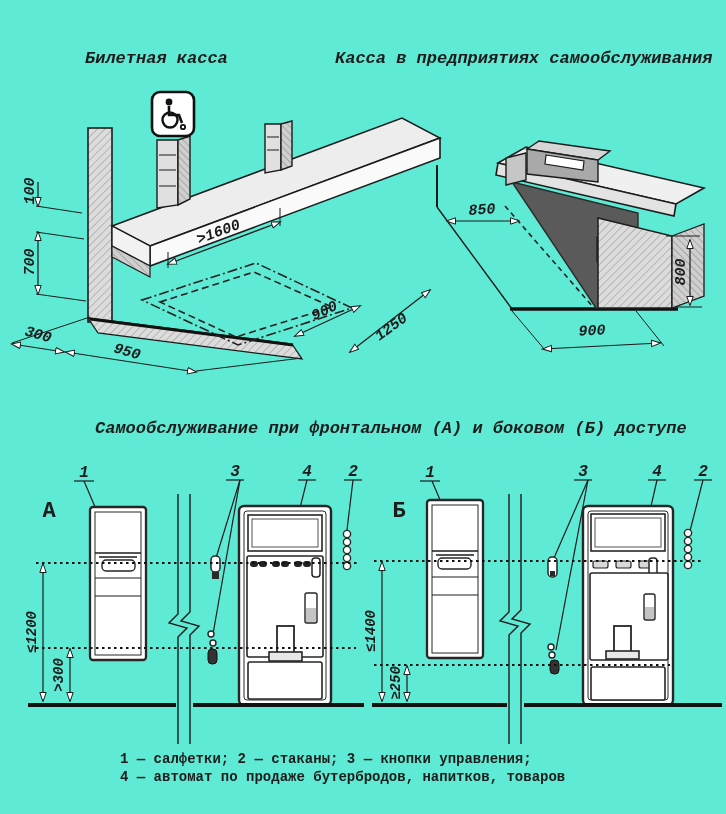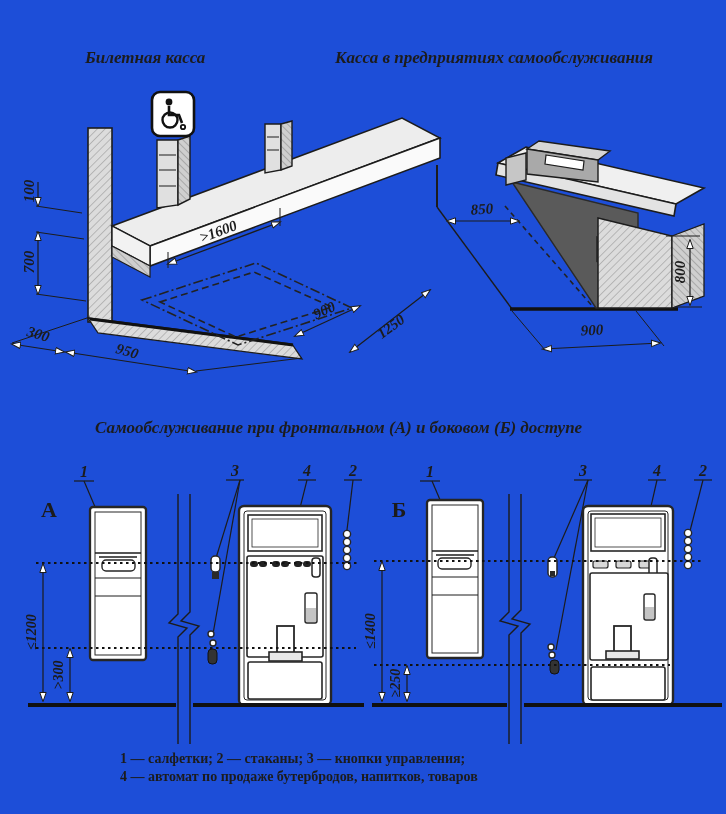--- a/index.html
+++ b/index.html
@@ -1,17 +1,17 @@
 <!DOCTYPE html>
 <html><head>
 <meta charset="utf-8">
 <style>
   html,body{margin:0;padding:0;background:#ffffff;}
-  #page{position:relative;width:726px;height:814px;background:#1d4ed8;overflow:hidden;
-        font-family:Liberation Serif, serif;}
+  #page{position:relative;width:726px;height:814px;background:#5eead4;overflow:hidden;
+        font-family:Liberation Mono, monospace;}
   svg{position:absolute;left:0;top:0;}
   text{fill:#1c1c1c;}
   .title{font-size:17px;font-weight:bold;font-style:italic;}
   .dim{font-size:15px;font-weight:bold;font-style:italic;}
   .dimv{font-size:14px;font-weight:bold;font-style:italic;}
   .callout{font-size:16px;font-weight:bold;font-style:italic;}
   .panel-letter{font-size:22px;font-weight:bold;}
   .legend{font-size:14px;font-weight:bold;}
   .ln{stroke:#1c1c1c;stroke-width:1.4;fill:none;}
   .thin{stroke:#1c1c1c;stroke-width:1;fill:none;}

